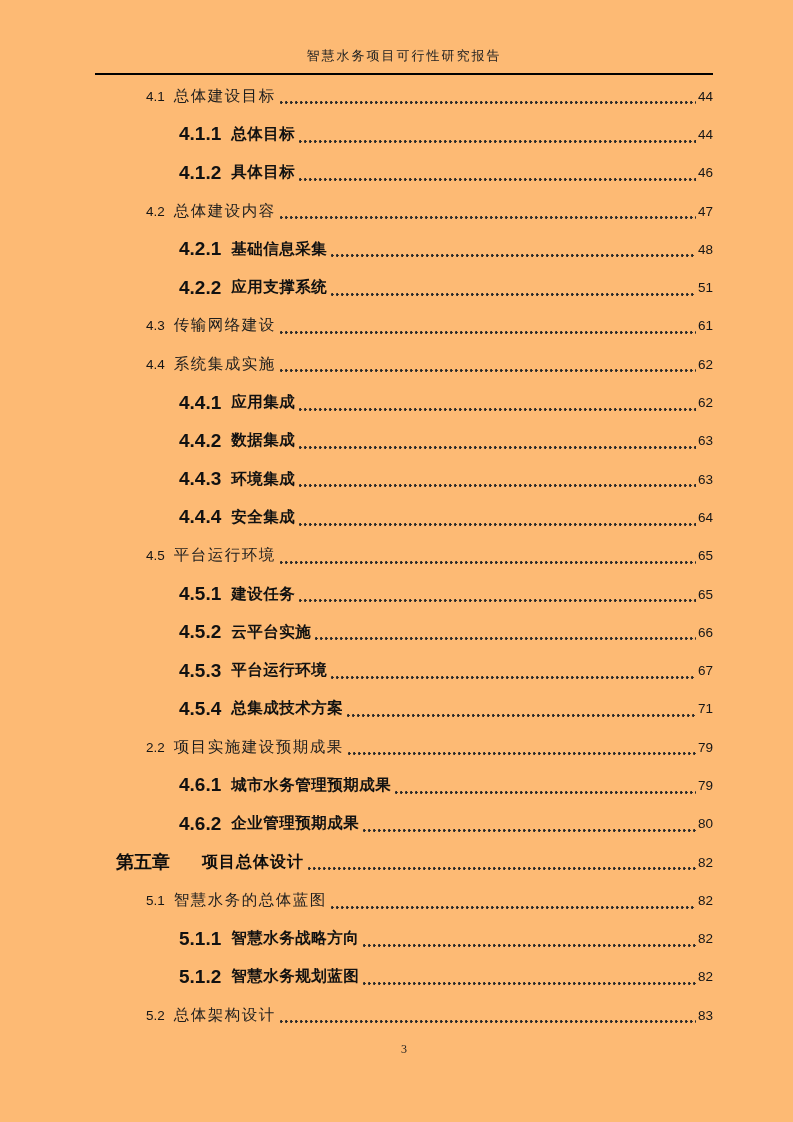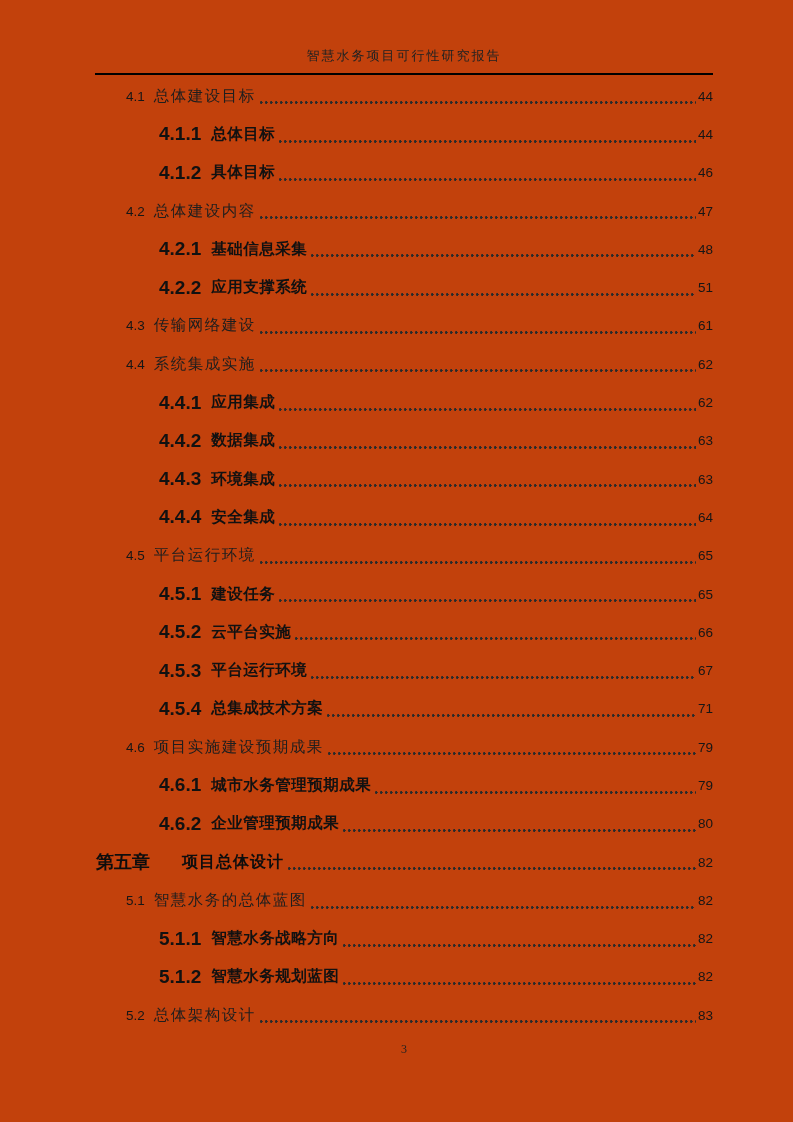--- a/index.html
+++ b/index.html
@@ -1,35 +1,35 @@
 <!DOCTYPE html>
 <html><head>
 <meta charset="utf-8">
 <style>
   html,body{margin:0;padding:0;}
   body{
     width:793px;height:1122px;background:#ffffff;color:#1b1b1b;
     font-family:"Liberation Sans",sans-serif;
     position:relative;overflow:hidden;
   }
-  .page-surface{position:absolute;inset:0;background:#c2410c;}
+  .page-surface{position:absolute;inset:0;background:#fdba74;}
   .content{margin-left:95px;margin-right:80px;} 
 
   
   .hdr{padding-top:47px;border-bottom:2px solid #000;text-align:center;}
   .hdr-title{
     display:block;
     font-family:"Liberation Serif","DejaVu Serif",serif;
     font-size:13px;letter-spacing:2px;color:#222;
     padding-bottom:8px;
   }
 
   
   .toc{padding-top:2px;}
-  .toc-row{height:38.3px;display:flex;align-items:center;}
+  .toc-row{height:38.3px;display:flex;align-items:center;margin-left:20px;}
   .toc-row .num{white-space:nowrap;}
   .toc-row .title{white-space:nowrap;}
 
   .lvl1{padding-left:31px;}
   .lvl1 .num{font-size:13.5px;margin-right:9px;color:#161616;}
   .lvl1 .title{
     font-family:"Liberation Serif","DejaVu Serif",serif;
     font-size:15.5px;letter-spacing:1.5px;color:#1e1e1e;text-align:center;
   }
 
@@ -163,21 +163,21 @@
           <span class="dots"></span>
           <span class="pageno">67</span>
         </div>
         <div class="toc-row lvl2">
           <span class="num">4.5.4</span>
           <span class="title">总集成技术方案</span>
           <span class="dots"></span>
           <span class="pageno">71</span>
         </div>
         <div class="toc-row lvl1">
-          <span class="num">4.6</span>
+          <span class="num">2.2</span>
           <span class="title">项目实施建设预期成果</span>
           <span class="dots"></span>
           <span class="pageno">79</span>
         </div>
         <div class="toc-row lvl2">
           <span class="num">4.6.1</span>
           <span class="title">城市水务管理预期成果</span>
           <span class="dots"></span>
           <span class="pageno">79</span>
         </div>

